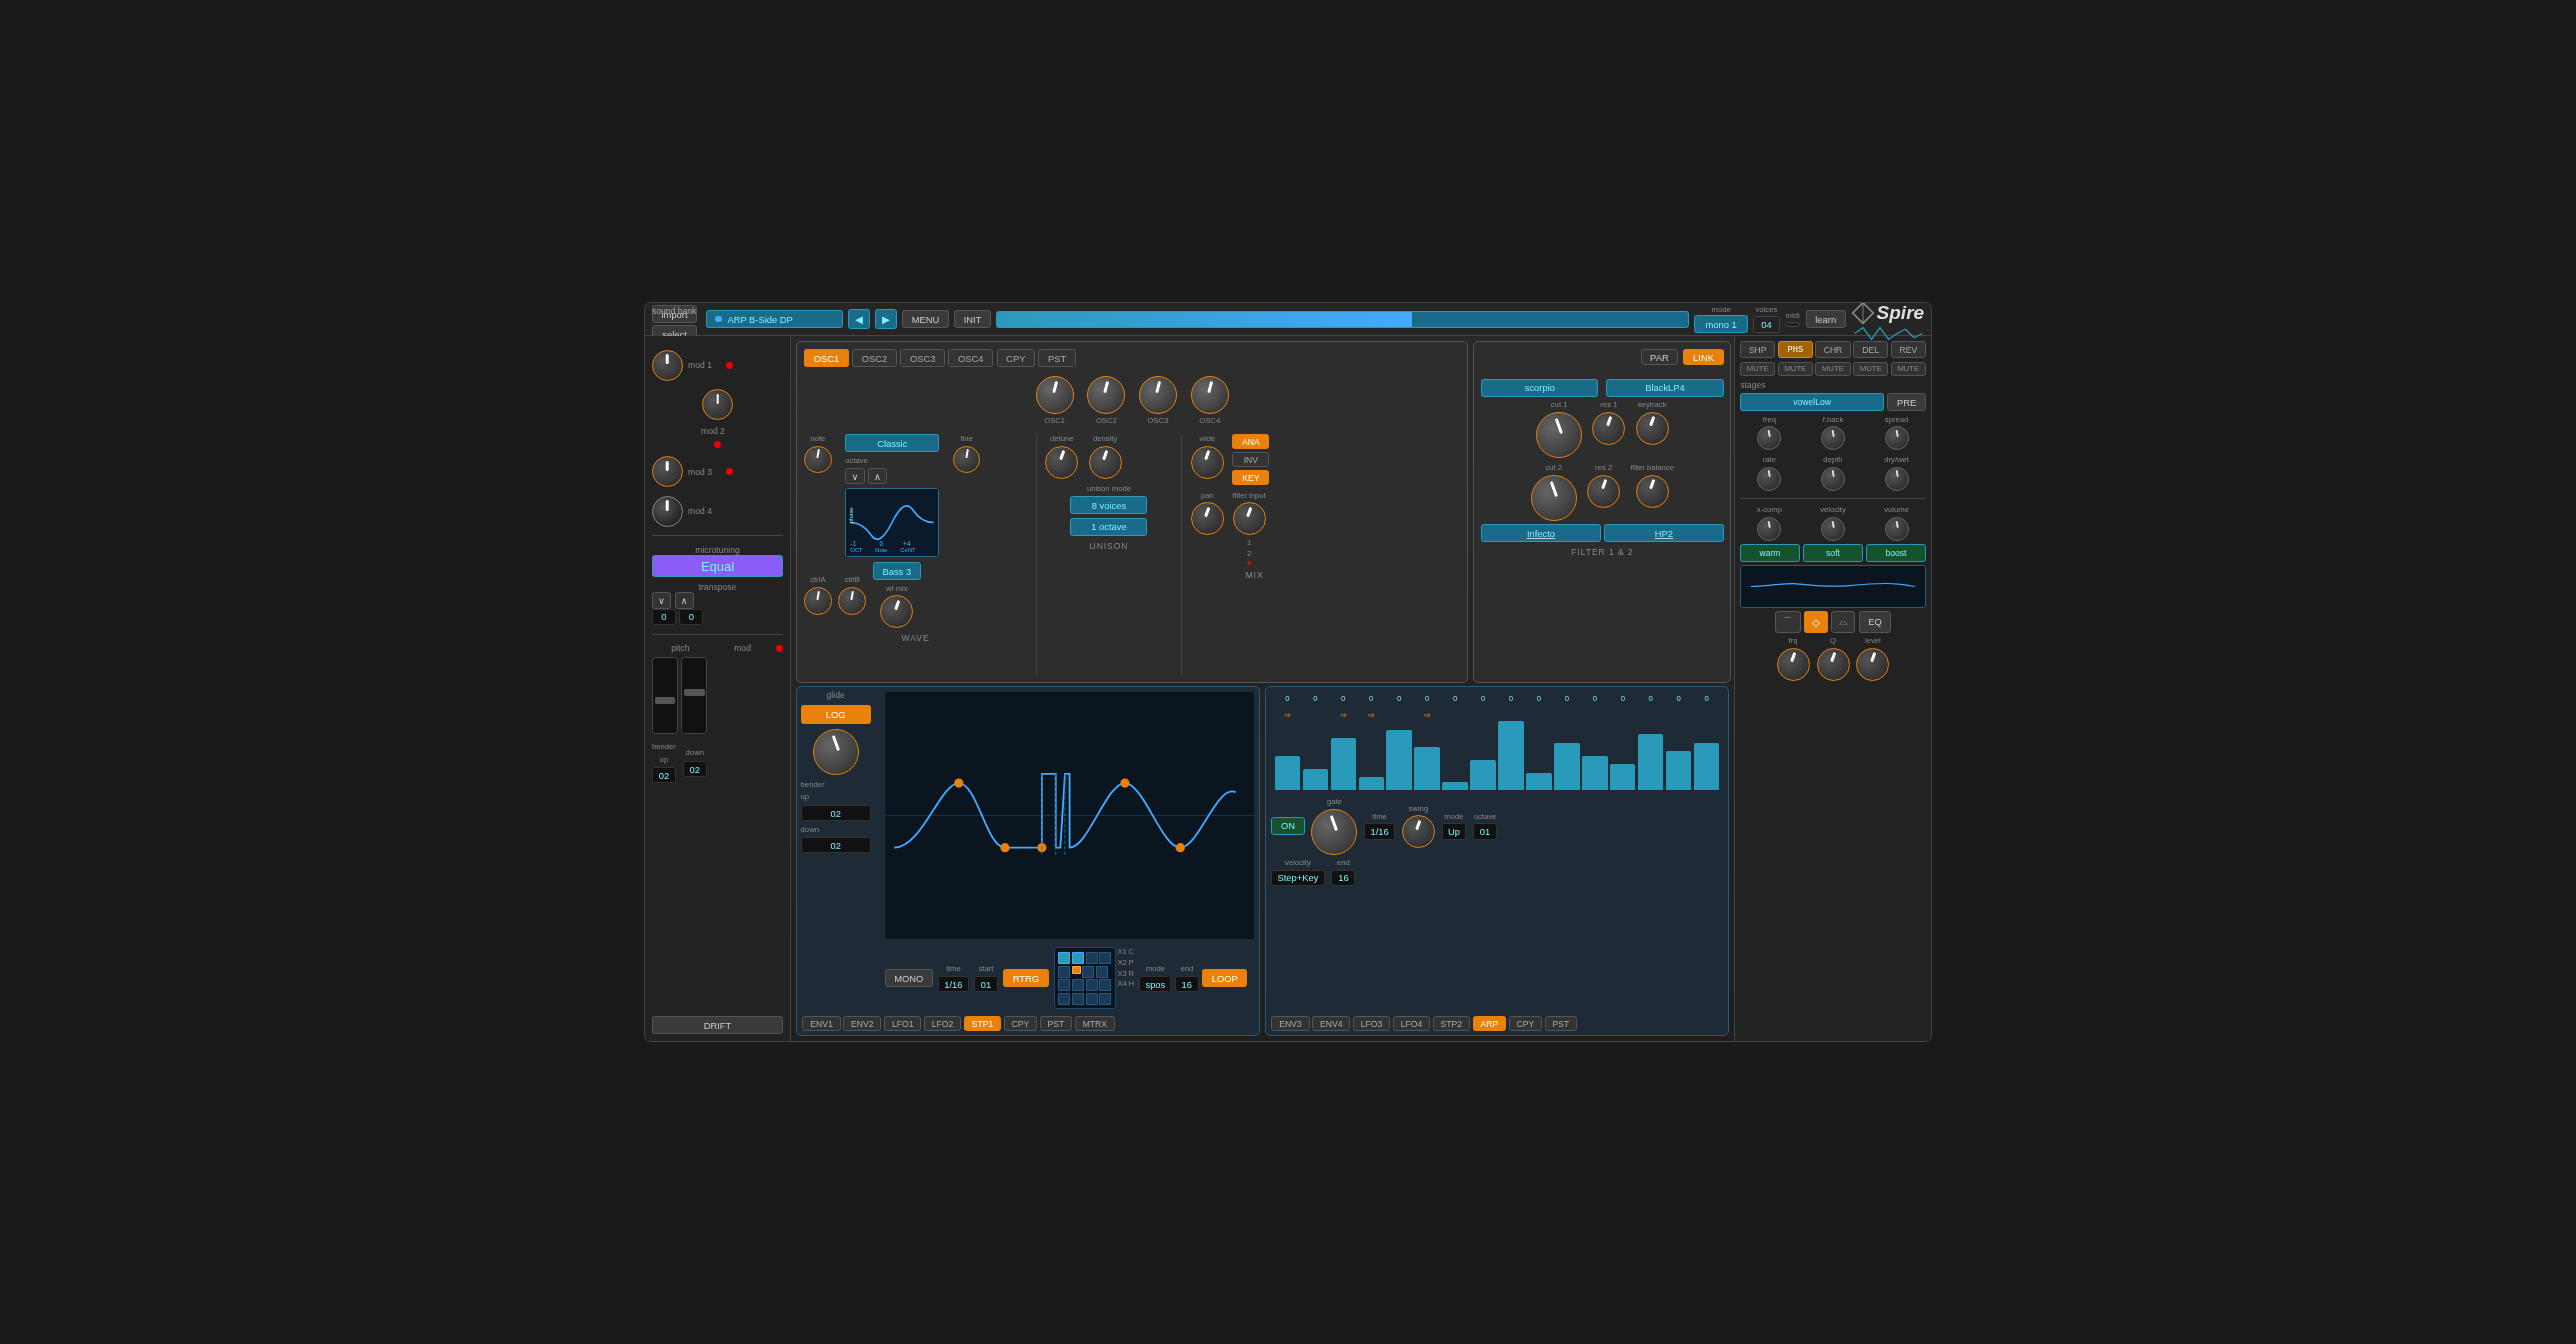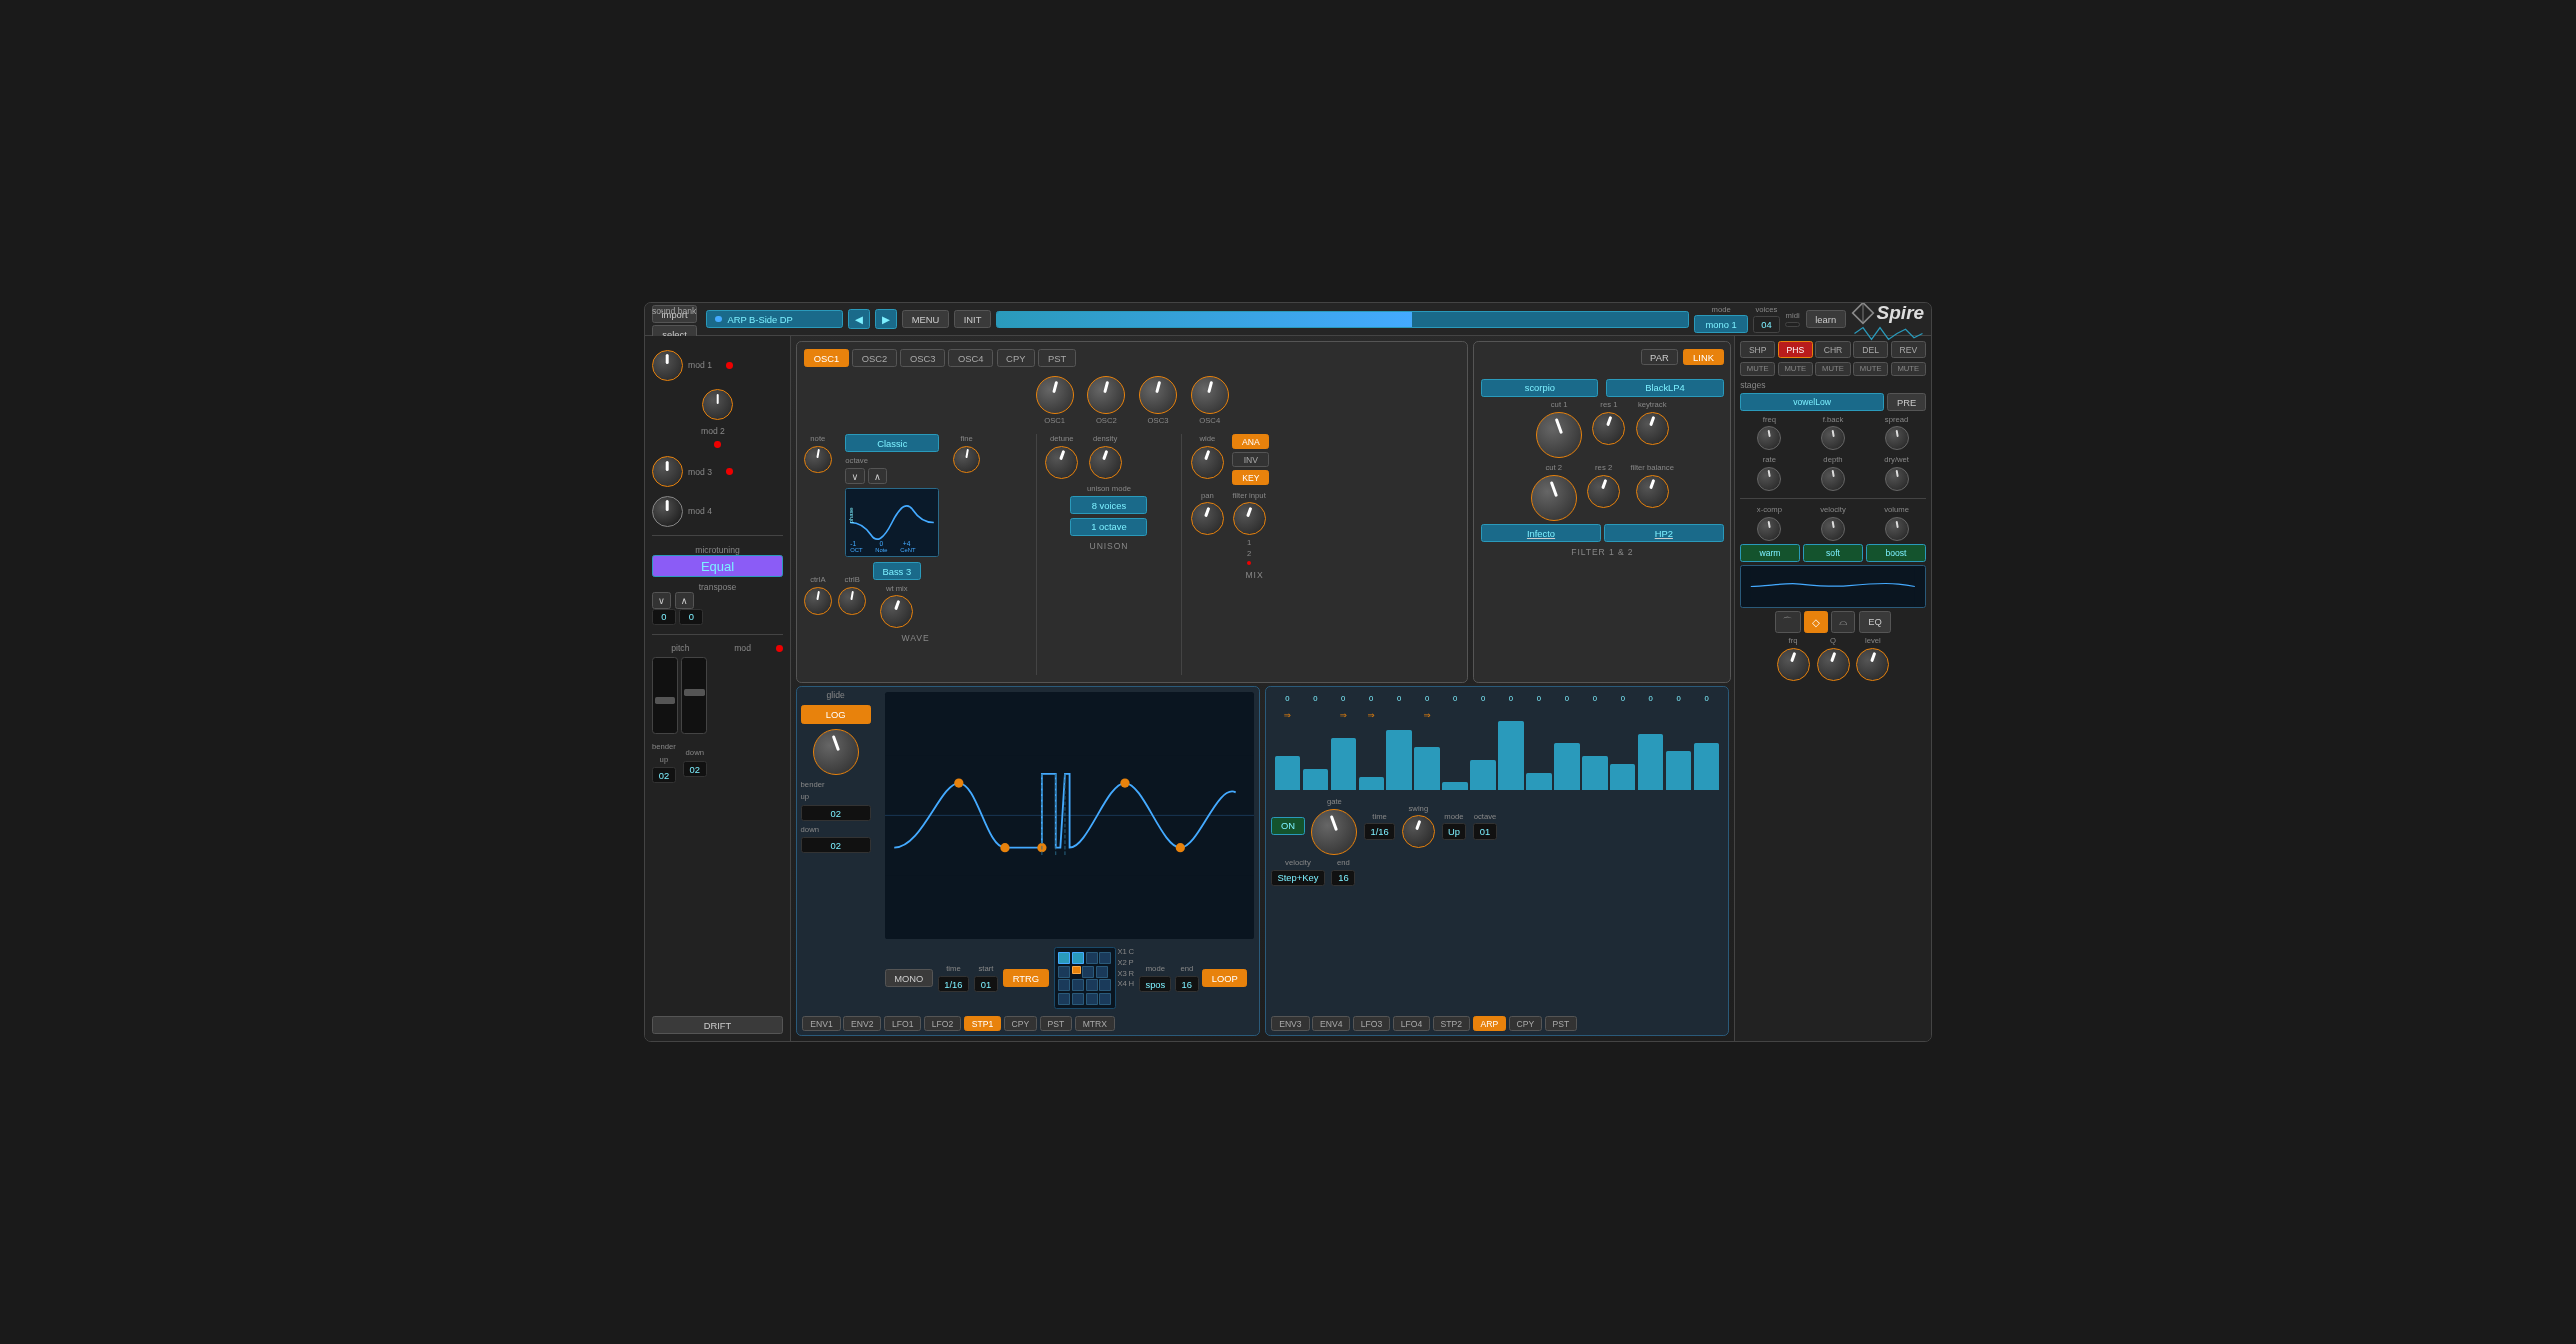--- a/index.html
+++ b/index.html
@@ -413,23 +413,24 @@
       color: #aaa;
       border: 0.9px solid #555;
       border-radius: 2.6px;
       padding: 2.6px 6.9px;
       cursor: pointer;
       font-size: 8.6px;
       flex: 1;
       text-align: center;
     }
     .fx-tab.active {
-      background: #b91c1c;
+      background: #a16207;
       color: #fff;
       border-color: #e8820c;
+      font-family: Liberation Mono, monospace;
     }
     .mute-row {
       display: flex;
       gap: 2.6px;
     }
     .mute-btn {
       background: #333;
       color: #888;
       border: 0.9px solid #555;
       border-radius: 2.6px;

